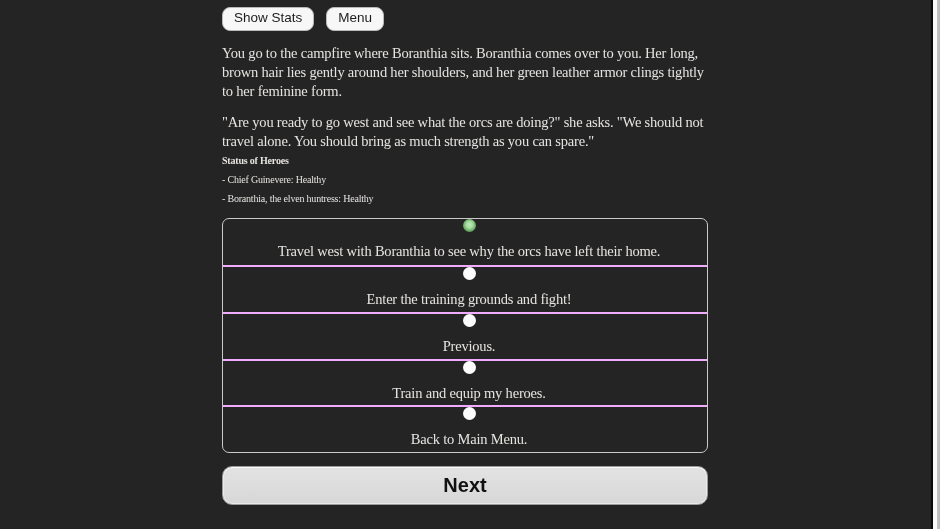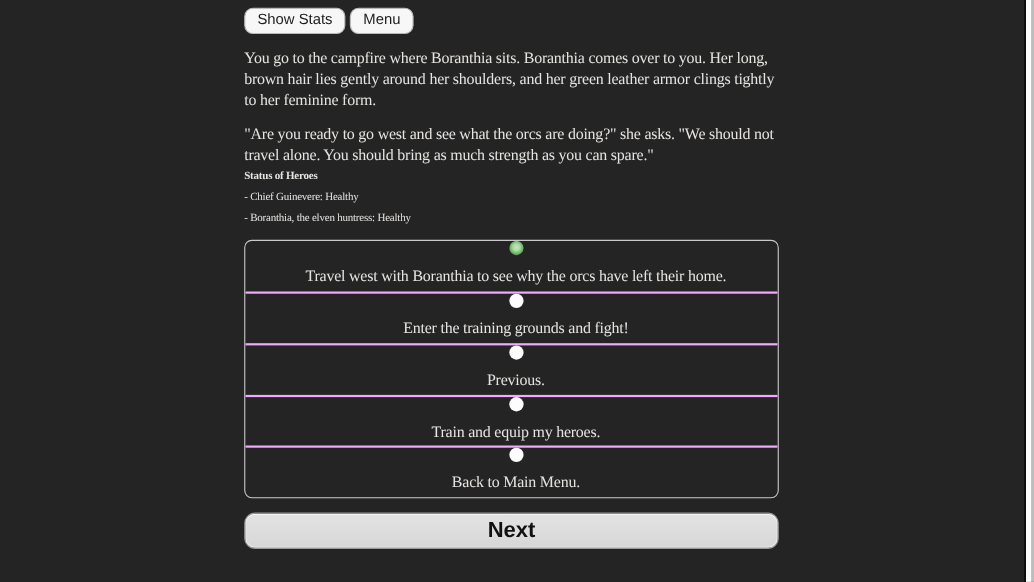--- a/index.html
+++ b/index.html
@@ -12,21 +12,21 @@
   }
   .content {
     position: absolute;
     left: 222px;
     top: 0;
     width: 486px;
   }
   .top-buttons {
     margin-top: 7px;
     display: flex;
-    gap: 4px;
+    gap: 12px;
   }
   .pill-btn {
     font-family: "Liberation Sans", sans-serif;
     font-size: 13.5px;
     color: #1c1c1c;
     background: #f7f7f7;
     border: 1px solid #b9b9b9;
     border-radius: 8px;
     padding: 3px 11px 4px 11px;
     line-height: 1.1;
@@ -75,21 +75,21 @@
     background: radial-gradient(circle at 50% 45%, #c2e8bc 0%, #a8dca4 32%, #5fa25a 68%, #447e41 100%);
   }
   .choice-label {
     font-size: 14.5px;
     letter-spacing: -0.2px;
     color: #e6e4e1;
   }
   .next-btn {
     margin-top: 13px;
     width: 100%;
-    height: 33px;
+    height: 39px;
     border: 1px solid #9a9a9a;
     border-radius: 10px;
     background: linear-gradient(to bottom, #e3e3e3 0%, #d7d7d7 100%);
     box-shadow: inset 0 1px 0 #f8f8f8, inset 0 0 0 1px #eaeaea;
     font-family: "Liberation Sans", sans-serif;
     font-weight: bold;
     font-size: 20px;
     color: #111111;
     display: flex;
     align-items: center;

